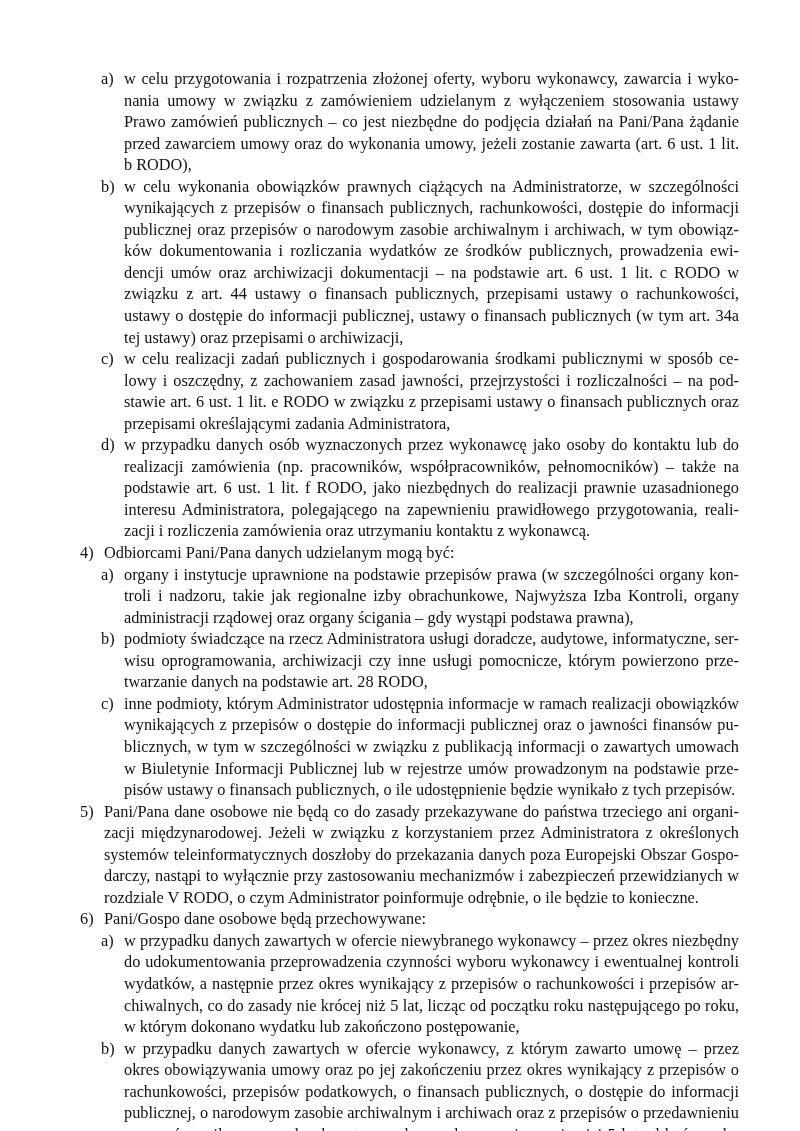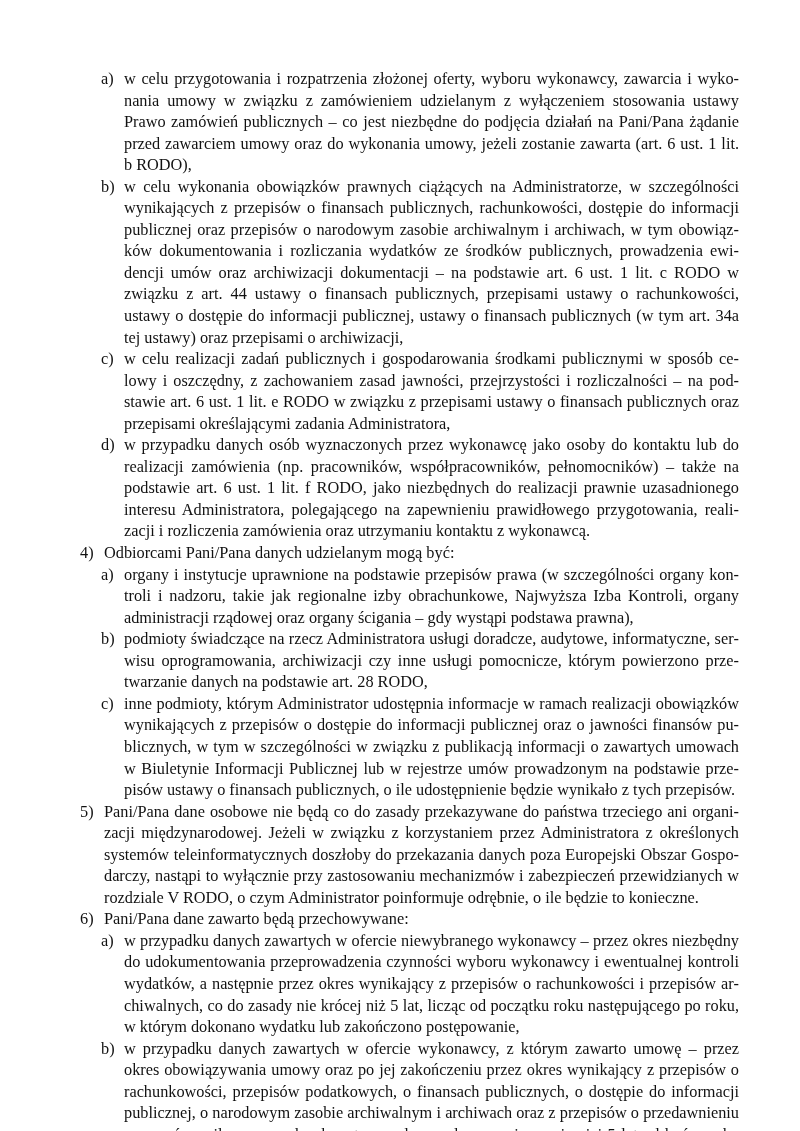--- a/index.html
+++ b/index.html
@@ -64,21 +64,21 @@
             <span class="text">inne podmioty, którym Administrator udostępnia informacje w ramach realizacji obowiązków wynikających z przepisów o dostępie do informacji publicznej oraz o jawności finansów pu­blicznych, w tym w szczególności w związku z publikacją informacji o zawartych umowach w Biuletynie Informacji Publicznej lub w rejestrze umów prowadzonym na podstawie prze­pisów ustawy o finansach publicznych, o ile udostępnienie będzie wynikało z tych przepisów.</span>
           </li>
         </ol>
       </li>
       <li class="item">
         <span class="marker">5)</span>
         <span class="text">Pani/Pana dane osobowe nie będą co do zasady przekazywane do państwa trzeciego ani organi­zacji międzynarodowej. Jeżeli w związku z korzystaniem przez Administratora z określonych systemów teleinformatycznych doszłoby do przekazania danych poza Europejski Obszar Gospo­darczy, nastąpi to wyłącznie przy zastosowaniu mechanizmów i zabezpieczeń przewidzianych w rozdziale V RODO, o czym Administrator poinformuje odrębnie, o ile będzie to konieczne.</span>
       </li>
       <li class="item">
         <span class="marker">6)</span>
-        <span class="text">Pani/Pana dane zawarto będą przechowywane:</span>
+        <span class="text">Pani/Gospo dane osobowe będą przechowywane:</span>
         <ol class="lvl2 nested">
           <li class="item">
             <span class="marker">a)</span>
             <span class="text">w przypadku danych zawartych w ofercie niewybranego wykonawcy – przez okres niezbędny do udokumentowania przeprowadzenia czynności wyboru wykonawcy i ewentualnej kontroli wydatków, a następnie przez okres wynikający z przepisów o rachunkowości i przepisów ar­chiwalnych, co do zasady nie krócej niż 5 lat, licząc od początku roku następującego po roku, w którym dokonano wydatku lub zakończono postępowanie,</span>
           </li>
           <li class="item">
             <span class="marker">b)</span>
             <span class="text">w przypadku danych zawartych w ofercie wykonawcy, z którym zawarto umowę – przez okres obowiązywania umowy oraz po jej zakończeniu przez okres wynikający z przepisów o rachunkowości, przepisów podatkowych, o finansach publicznych, o dostępie do informacji publicznej, o narodowym zasobie archiwalnym i archiwach oraz z przepisów o przedawnieniu roszczeń cywilnoprawnych; okres ten co do zasady wynosi co najmniej 5 lat od końca roku obrotowego, którego dotyczą dokumenty księgowe, i może zostać wydłużony w razie toczą­cych się postępowań lub kontroli,</span>
           </li>
         </ol>

